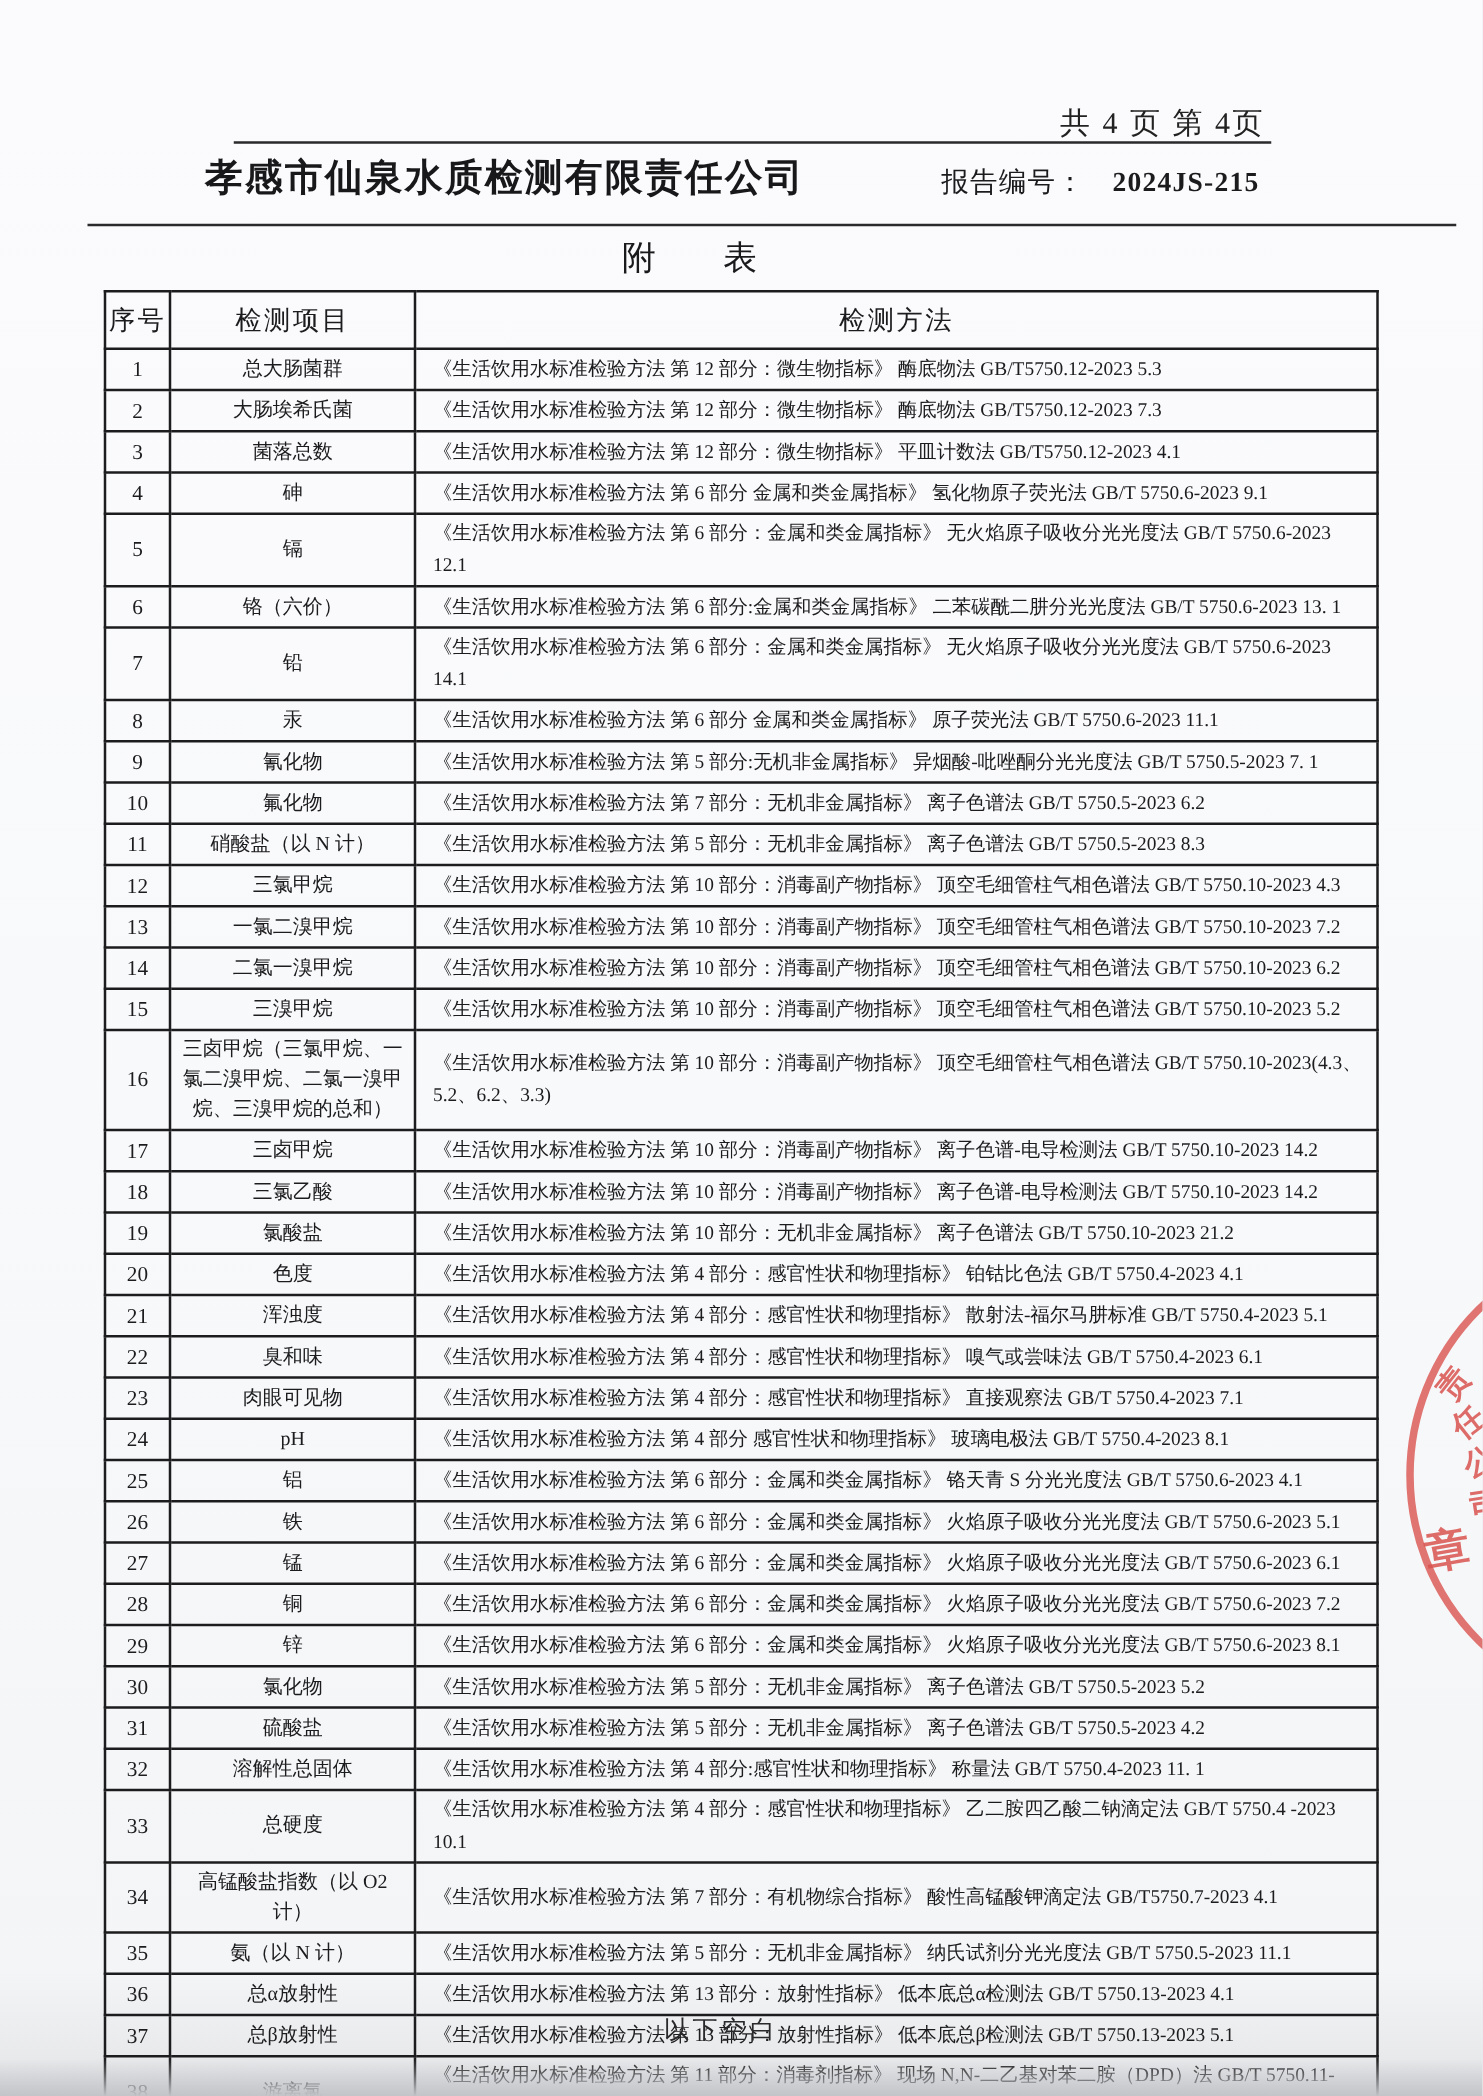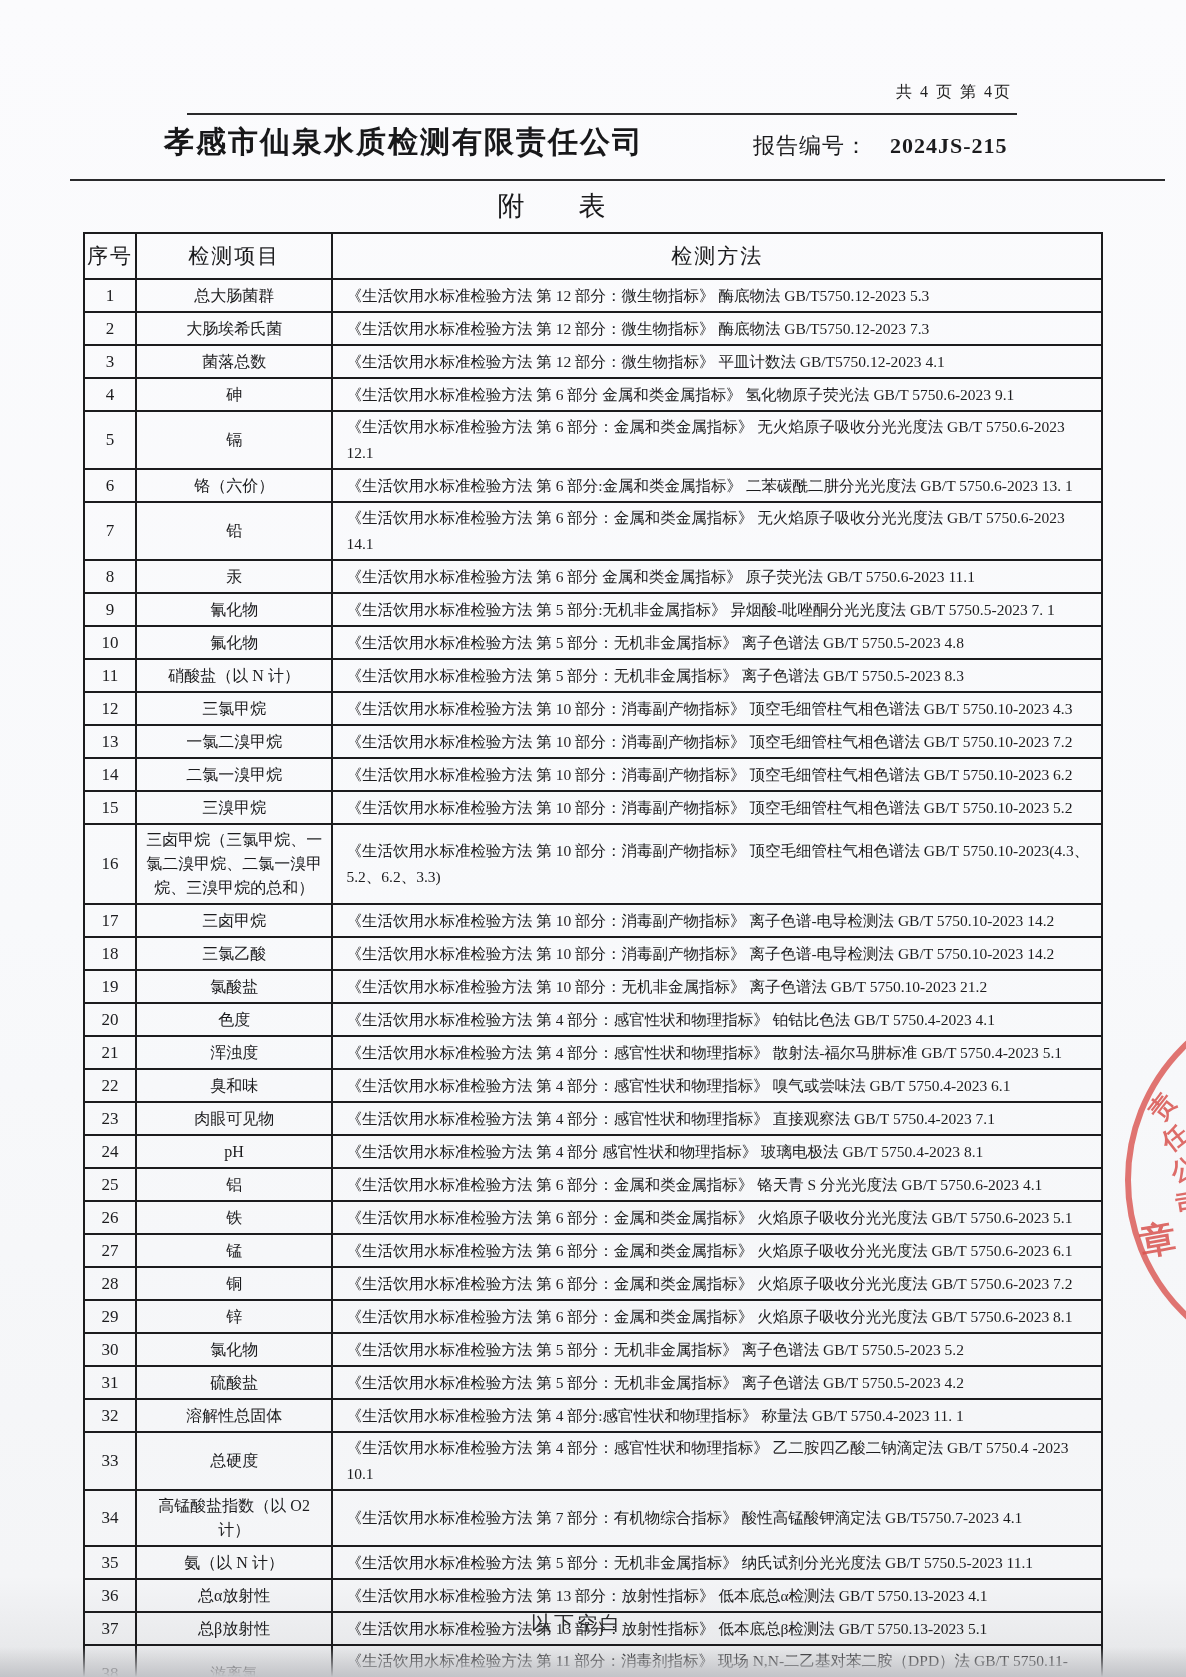--- a/index.html
+++ b/index.html
@@ -10,21 +10,21 @@
   }
   .page {
     position:relative;
     width:1186px; height:1677px;
     overflow:hidden;
     color:#1c1c1e;
     background:linear-gradient(180deg,#fbfbfd 0%,#f8f9fb 55%,#f4f5f7 94%,#e3e4e6 100%);
   }
   .page-indicator {
     position:absolute; top:82px; right:174px;
-    font-size:16px; letter-spacing:2px; color:#222;
+    font-size:24px; letter-spacing:2px; color:#222;
   }
   .rule { position:absolute; background:#2a2a2c; height:2px; }
   .rule-top { top:113px; left:187px; width:830px; }
   .rule-bottom { top:179px; left:70px; width:1095px; }
   .company {
     position:absolute; top:122px; left:164px;
     font-family:"Liberation Sans","DejaVu Sans",sans-serif;
     font-weight:bold; font-size:30px; letter-spacing:2px; color:#18181a;
   }
   .report-no {
@@ -146,21 +146,21 @@
     <td class="col-method">《生活饮用水标准检验方法 第 6 部分 金属和类金属指标》 原子荧光法 GB/T 5750.6-2023 11.1</td>
   </tr>
         <tr>
     <td class="col-no">9</td>
     <td class="col-item">氰化物</td>
     <td class="col-method">《生活饮用水标准检验方法 第 5 部分:无机非金属指标》 异烟酸-吡唑酮分光光度法 GB/T 5750.5-2023 7. 1</td>
   </tr>
         <tr>
     <td class="col-no">10</td>
     <td class="col-item">氟化物</td>
-    <td class="col-method">《生活饮用水标准检验方法 第 5 部分：无机非金属指标》 离子色谱法 GB/T 5750.5-2023 4.8</td>
+    <td class="col-method">《生活饮用水标准检验方法 第 7 部分：无机非金属指标》 离子色谱法 GB/T 5750.5-2023 6.2</td>
   </tr>
         <tr>
     <td class="col-no">11</td>
     <td class="col-item">硝酸盐（以 N 计）</td>
     <td class="col-method">《生活饮用水标准检验方法 第 5 部分：无机非金属指标》 离子色谱法 GB/T 5750.5-2023 8.3</td>
   </tr>
         <tr>
     <td class="col-no">12</td>
     <td class="col-item">三氯甲烷</td>
     <td class="col-method">《生活饮用水标准检验方法 第 10 部分：消毒副产物指标》 顶空毛细管柱气相色谱法 GB/T 5750.10-2023 4.3</td>

